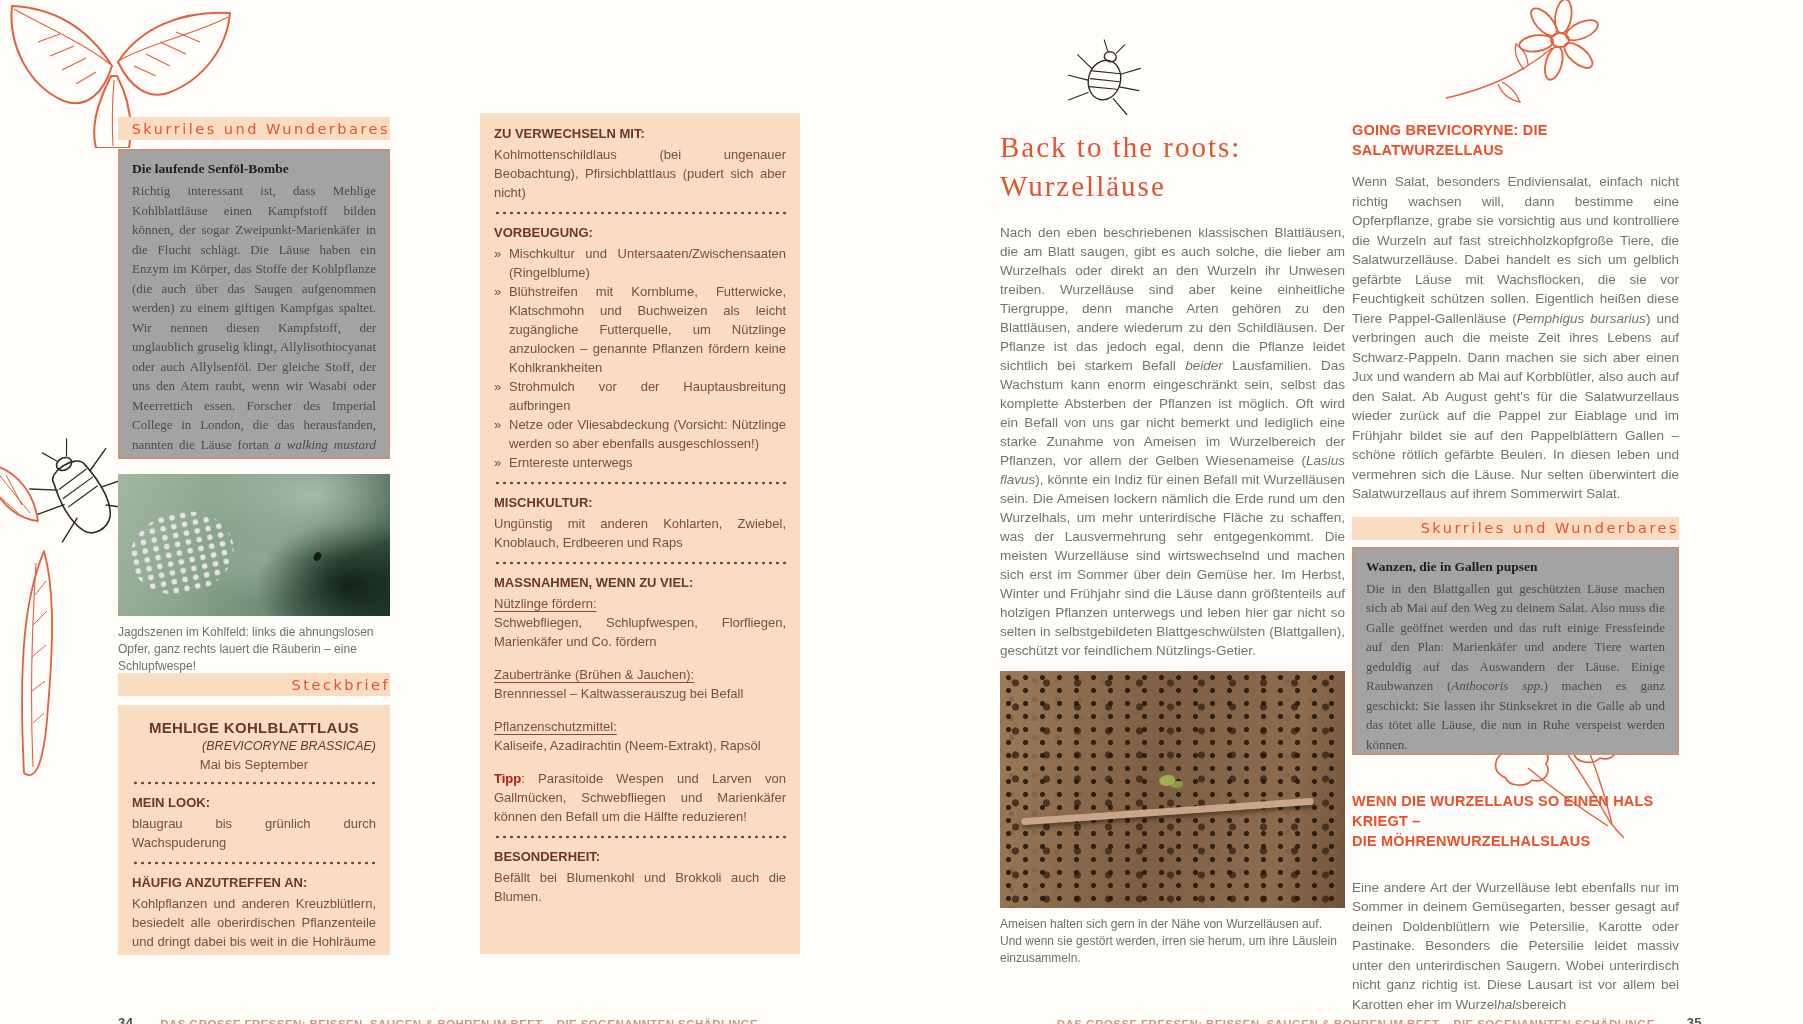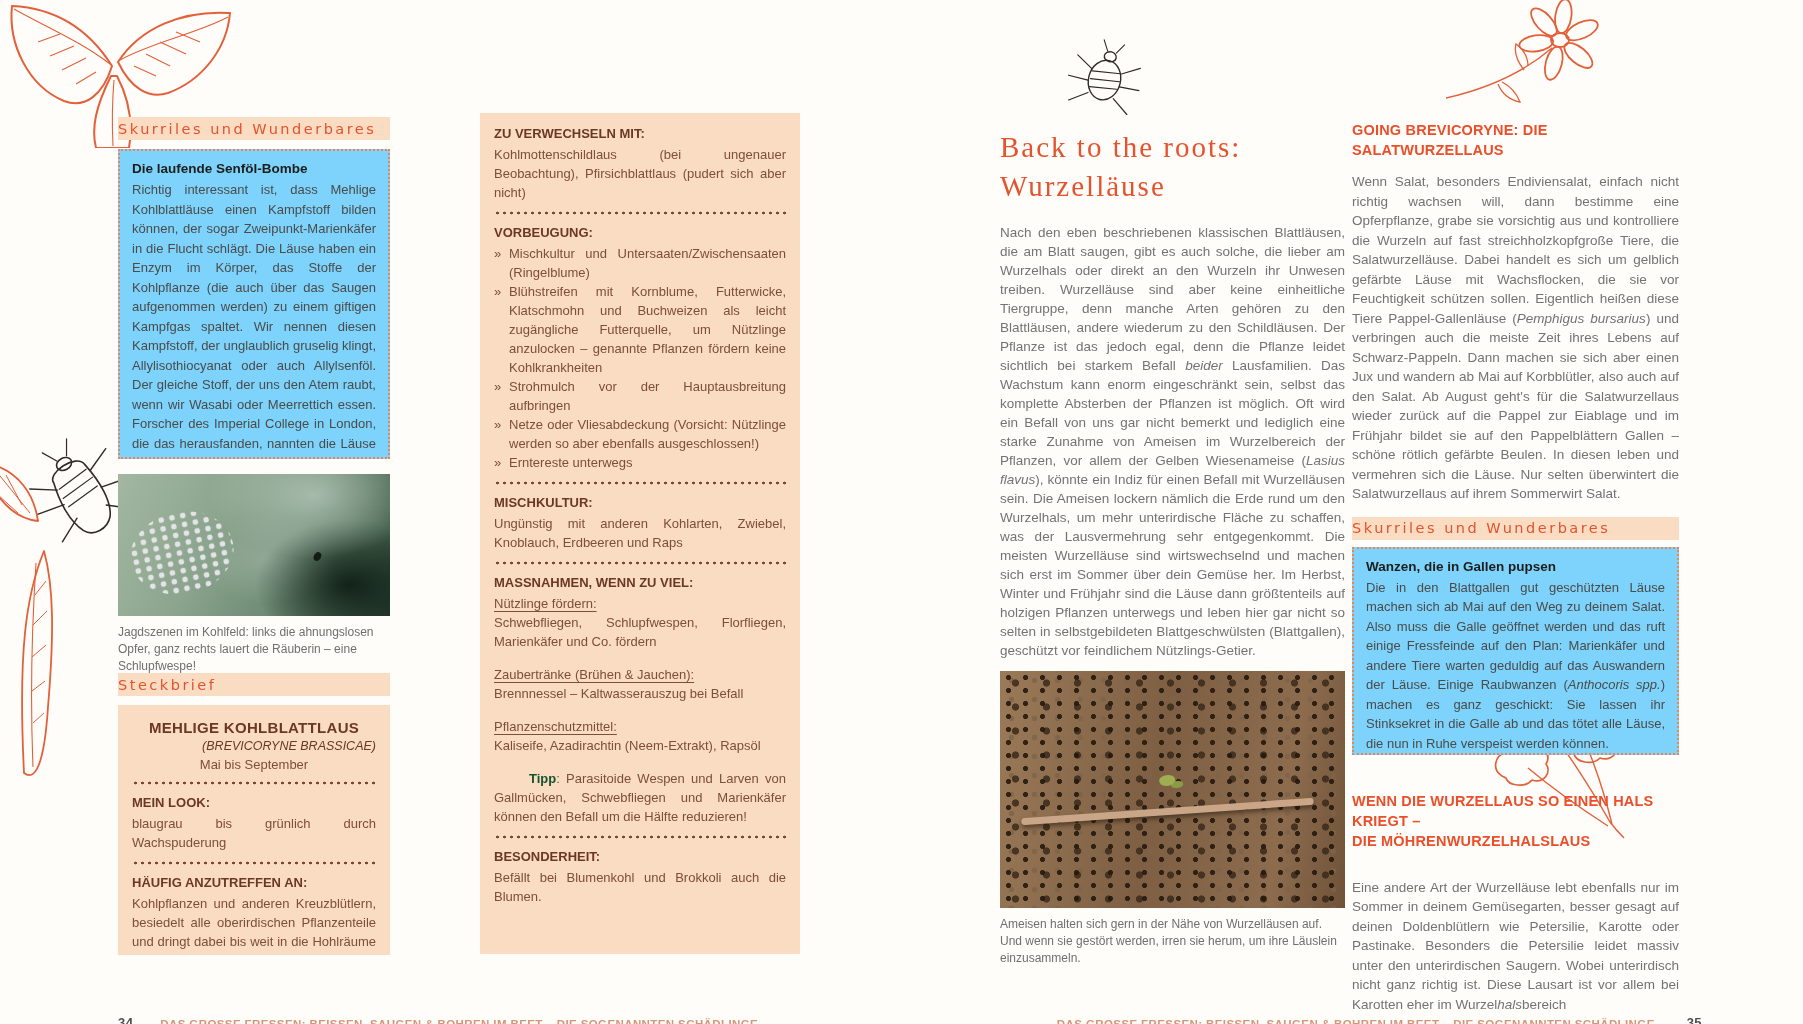--- a/index.html
+++ b/index.html
@@ -2,23 +2,23 @@
 <html><head>
 <meta charset="utf-8">
 <style>
   html,body{margin:0;padding:0;background:#fffdfa;}
   .spread{position:relative;width:1803px;height:1024px;overflow:hidden;
           font-family:"Liberation Sans",sans-serif;background:#fffdfa;color:#4a4a48;}
   .spread *{box-sizing:border-box;}
   p{margin:0;}
 
   
-  .bar{height:23px;background:#fadcc2;display:flex;align-items:center;justify-content:flex-start;}
+  .bar{height:23px;background:#fadcc2;display:flex;align-items:center;justify-content:flex-end;}
   .bar span{font-family:"DejaVu Sans",sans-serif;color:#e4532e;font-size:14.5px;letter-spacing:2.5px;font-weight:500;}
-  .dotted-box{border:2px dotted #ee8257;padding:10px 12px 8px 12px;background:#7dd3fc;}
+  .dotted-box{border:2px dotted #ee8257;padding:10px 12px 8px 12px;background:#a3a3a3;font-family:Liberation Serif, serif;}
   .box-title{font-weight:bold;color:#1d1d1b;font-size:13.5px;margin-bottom:4px;}
   .box-body{font-size:13px;line-height:19.5px;color:#4b4b49;text-align:justify;}
   .caption{font-size:12px;line-height:17px;color:#6f6f6d;}
   .peach-box{background:#fadcc2;}
   .plabel{font-weight:bold;color:#6b3826;font-size:13px;line-height:18px;margin-bottom:2px;}
   .pbody{font-size:13px;line-height:19px;color:#7d4e3a;text-align:justify;}
   .dots{height:4px;margin:9px 0;background-image:radial-gradient(circle,#7b4a36 1.3px,transparent 1.6px);
         background-size:7px 4px;background-repeat:repeat-x;background-position:left center;}
   .sublabel{font-size:13px;line-height:19px;color:#7d4e3a;text-decoration:underline;text-underline-offset:3px;}
   i{font-style:italic;}
@@ -231,21 +231,21 @@
     <p class="plabel">MISCHKULTUR:</p>
     <p class="pbody">Ungünstig mit anderen Kohlarten, Zwiebel, Knoblauch, Erdbeeren und Raps</p>
     <div class="dots"></div>
     <p class="plabel">MASSNAHMEN, WENN ZU VIEL:</p>
     <p class="sublabel">Nützlinge fördern:</p>
     <p class="pbody">Schwebfliegen, Schlupfwespen, Florfliegen, Marienkäfer und Co. fördern</p>
     <p class="sublabel grp">Zaubertränke (Brühen &amp; Jauchen):</p>
     <p class="pbody">Brennnessel – Kaltwasserauszug bei Befall</p>
     <p class="sublabel grp">Pflanzenschutzmittel:</p>
     <p class="pbody">Kaliseife, Azadirachtin (Neem-Extrakt), Rapsöl</p>
-    <p class="pbody grp"><b style="color:#14532d;margin-left:35px;">Tipp</b><span>: Parasitoide Wespen und Larven von Gallmücken, Schwebfliegen und Marienkäfer können den Befall um die Hälfte reduzieren!</span></p>
+    <p class="pbody grp"><b style="color:#b91c1c;">Tipp</b><span>: Parasitoide Wespen und Larven von Gallmücken, Schwebfliegen und Marienkäfer können den Befall um die Hälfte reduzieren!</span></p>
     <div class="dots"></div>
     <p class="plabel">BESONDERHEIT:</p>
     <p class="pbody">Befällt bei Blumenkohl und Brokkoli auch die Blumen.</p>
   </div>
 
   <div class="footer footer-left">
     <span class="pagenum">34</span>
     <span class="runtitle">DAS GROSSE FRESSEN: BEISSEN, SAUGEN &amp; BOHREN IM BEET – DIE SOGENANNTEN SCHÄDLINGE</span>
   </div>
 

